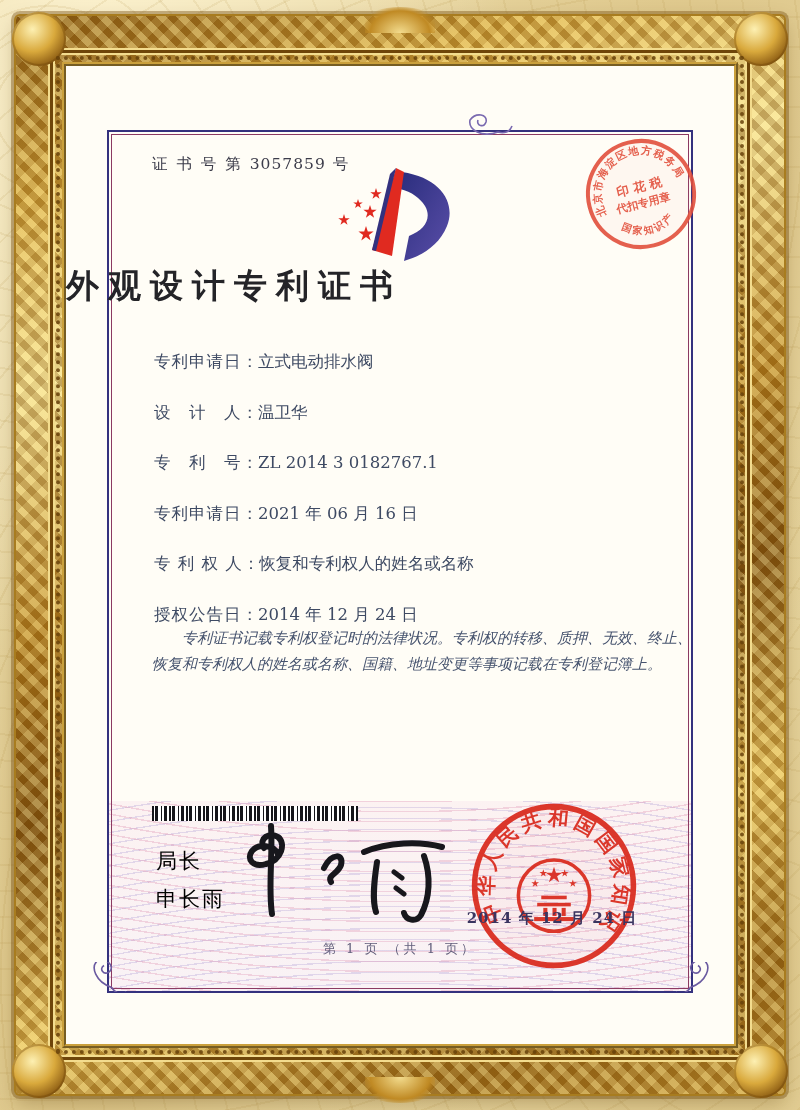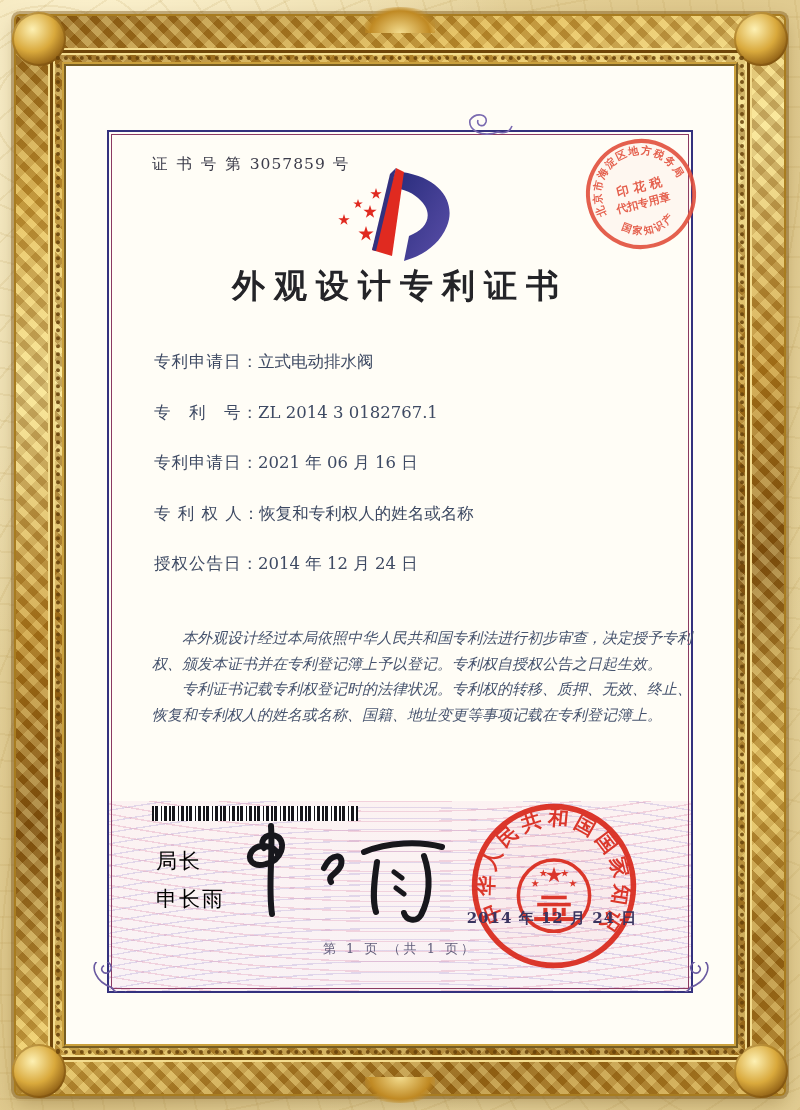--- a/index.html
+++ b/index.html
@@ -77,21 +77,21 @@
 
   .cert-no{
     position:absolute; left:86px; top:88px;
     font-size:15.5px; color:#3c3c4a; letter-spacing:2px;
   }
   .cert-no .num{ letter-spacing:1px; }
 
   .logo{ position:absolute; left:258px; top:98px; }
 
   .title{
-    position:absolute; left:0; right:0; top:198px; text-align:center;
+    position:absolute; left:0; right:0; top:198px; 
     font-size:33px; font-weight:bold; color:#242428; letter-spacing:9px;
   }
 
   .fields{ position:absolute; left:88px; top:285px; right:60px; }
   .field-row{ margin-bottom:28.5px; font-size:16.5px; color:#3e4a63; white-space:nowrap; }
   .field-row .lab{ letter-spacing:1px; }
 
   .paragraphs{
     position:absolute; left:86px; top:560px; width:540px;
     font-size:15px; line-height:25.5px; color:#46536e;
@@ -184,35 +184,37 @@
         </g>
       </svg>
 
       <div class="title">外观设计专利证书</div>
 
       <div class="fields">
         <div class="field-row">
           <span class="lab">专利申请日</span><span>：</span><span>立式电动排水阀</span>
         </div>
         <div class="field-row">
+          <span class="lab">设　计　人</span><span>：</span><span>温卫华</span>
+        </div>
+        <div class="field-row">
           <span class="lab">专　利　号</span><span>：</span><span>ZL 2014 3 0182767.1</span>
         </div>
         <div class="field-row">
           <span class="lab">专利申请日</span><span>：</span><span>2021 年 06 月 16 日</span>
         </div>
         <div class="field-row">
           <span class="lab">专 利 权 人</span><span>：</span><span>恢复和专利权人的姓名或名称</span>
         </div>
         <div class="field-row">
           <span class="lab">授权公告日</span><span>：</span><span>2014 年 12 月 24 日</span>
         </div>
       </div>
 
       <div class="paragraphs">
-        <p>本外观设计经过本局依照中华人民共和国专利法进行初步审查，决定授予专利权、颁发本证书并在专利登记簿上予以登记。专利权自授权公告之日起生效。</p>
         <p>专利证书记载专利权登记时的法律状况。专利权的转移、质押、无效、终止、恢复和专利权人的姓名或名称、国籍、地址变更等事项记载在专利登记簿上。</p>
       </div>
 
       <div class="barcode"></div>
 
       <div class="signer">
         <div>局长</div>
         <div>申长雨</div>
       </div>
 

